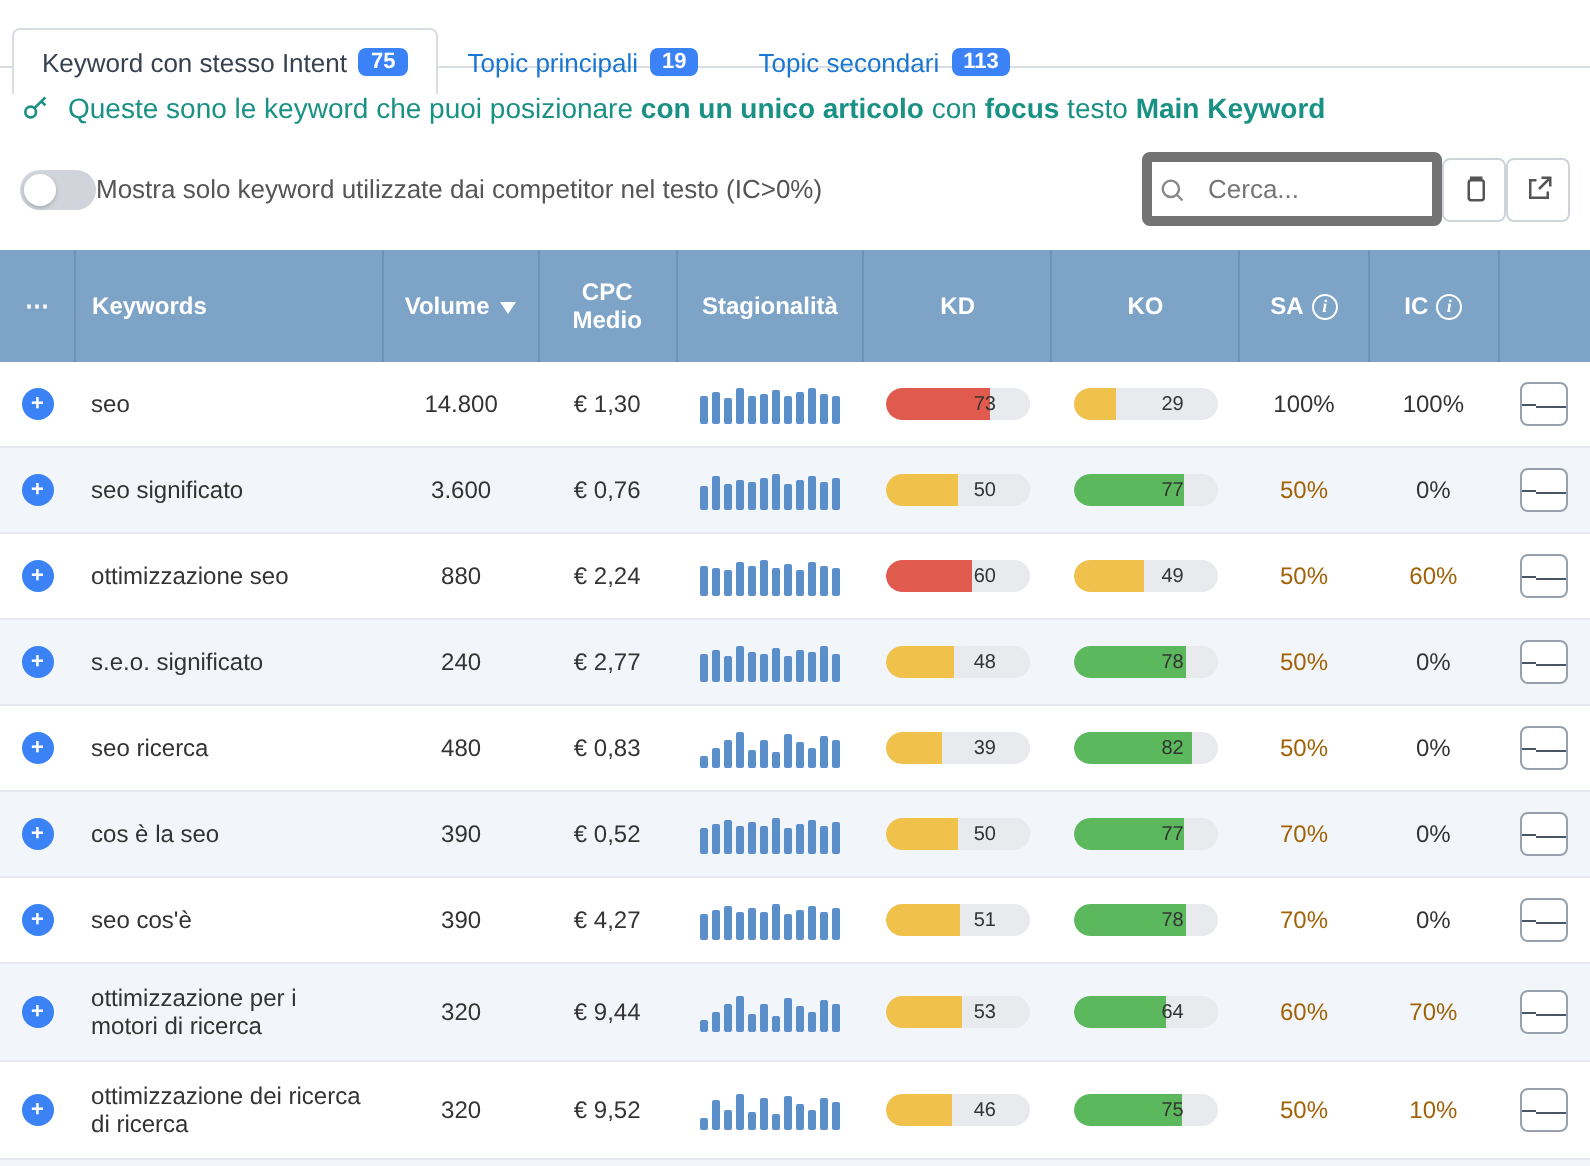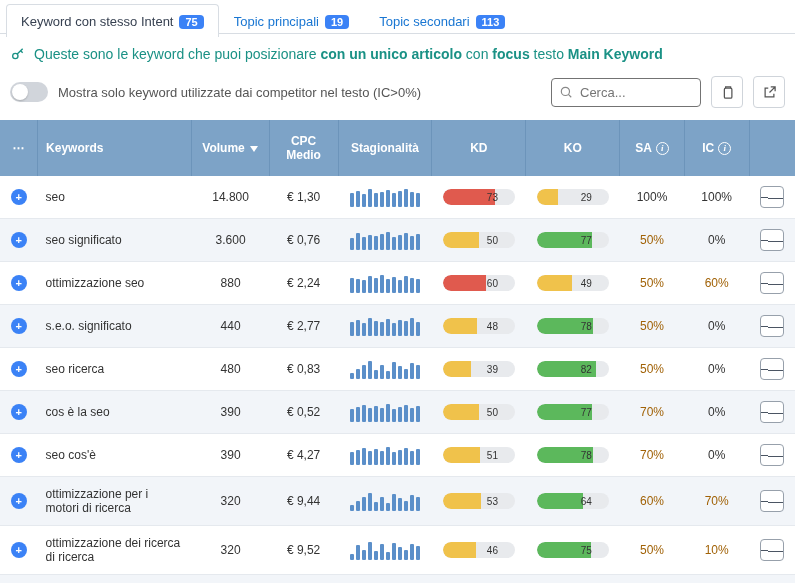--- a/index.html
+++ b/index.html
@@ -12,29 +12,29 @@
     width: 795px;
   }
   .tabs {
     display: flex;
     border-bottom: 1px solid #d8dde3;
     padding: 0 6px;
   }
   .tab {
     padding: 9px 14px 8px;
     display: flex;
-    align-items: flex-end;
+    align-items: flex-start;
     gap: 6px;
     font-size: 13px;
     color: #1976d2;
     cursor: pointer;
     border: 1px solid transparent;
     border-bottom: none;
     position: relative;
-    top: 4px;
+    top: 14px;
   }
   .tab.active {
     color: #374151;
     border-color: #d8dde3;
     background: #fff;
     border-radius: 4px 4px 0 0;
   }
   .tab-badge {
     background: #3b82f6;
     color: #fff;
@@ -51,21 +51,20 @@
     font-size: 14px;
     color: #1a9185;
     font-weight: 400;
   }
   .infobar svg { flex: 0 0 auto; }
   .infobar b { font-weight: 700; }
   .controls {
     display: flex;
     align-items: center;
     padding: 4px 10px 12px;
-    gap: 10px;
   }
   .toggle {
     width: 38px; height: 20px;
     background: #d1d5db;
     border-radius: 999px;
     position: relative;
     cursor: pointer;
   }
   .toggle::after {
     content: "";
@@ -75,21 +74,21 @@
     border-radius: 50%;
     top: 2px; left: 2px;
     box-shadow: 0 1px 2px rgba(0,0,0,.2);
   }
   .controls-label { color: #555; font-size: 13px; flex: 1; }
   .search-wrap { position: relative; }
   .search-wrap svg { position: absolute; left: 8px; top: 50%; transform: translateY(-50%); }
   .search {
     width: 150px;
     padding: 6px 8px 6px 28px;
-    border: 1px solid #737373;
+    border: 5px solid #737373;
     border-radius: 4px;
     font-size: 13px;
     color: #333;
   }
   .sq-btn {
     width: 32px; height: 32px;
     border: 1px solid #cfd4da;
     background: #fff;
     border-radius: 4px;
     display: flex; align-items: center; justify-content: center;
@@ -382,21 +381,21 @@
         <td class="link">60%</td>
         <td><span class="row-btn">
             <span class="ln"></span>
             <span class="ln"></span>
             <span class="ln"></span>
           </span></td>
       </tr>
       <tr>
         <td><span class="plus-ic">+</span></td>
         <td class="kw">s.e.o. significato</td>
-        <td>440</td>
+        <td>240</td>
         <td>€ 2,77</td>
         <td>
           <div class="spark">
             <span style="height: 14px;"></span>
             <span style="height: 16px;"></span>
             <span style="height: 13px;"></span>
             <span style="height: 18px;"></span>
             <span style="height: 15px;"></span>
             <span style="height: 14px;"></span>
             <span style="height: 17px;"></span>

